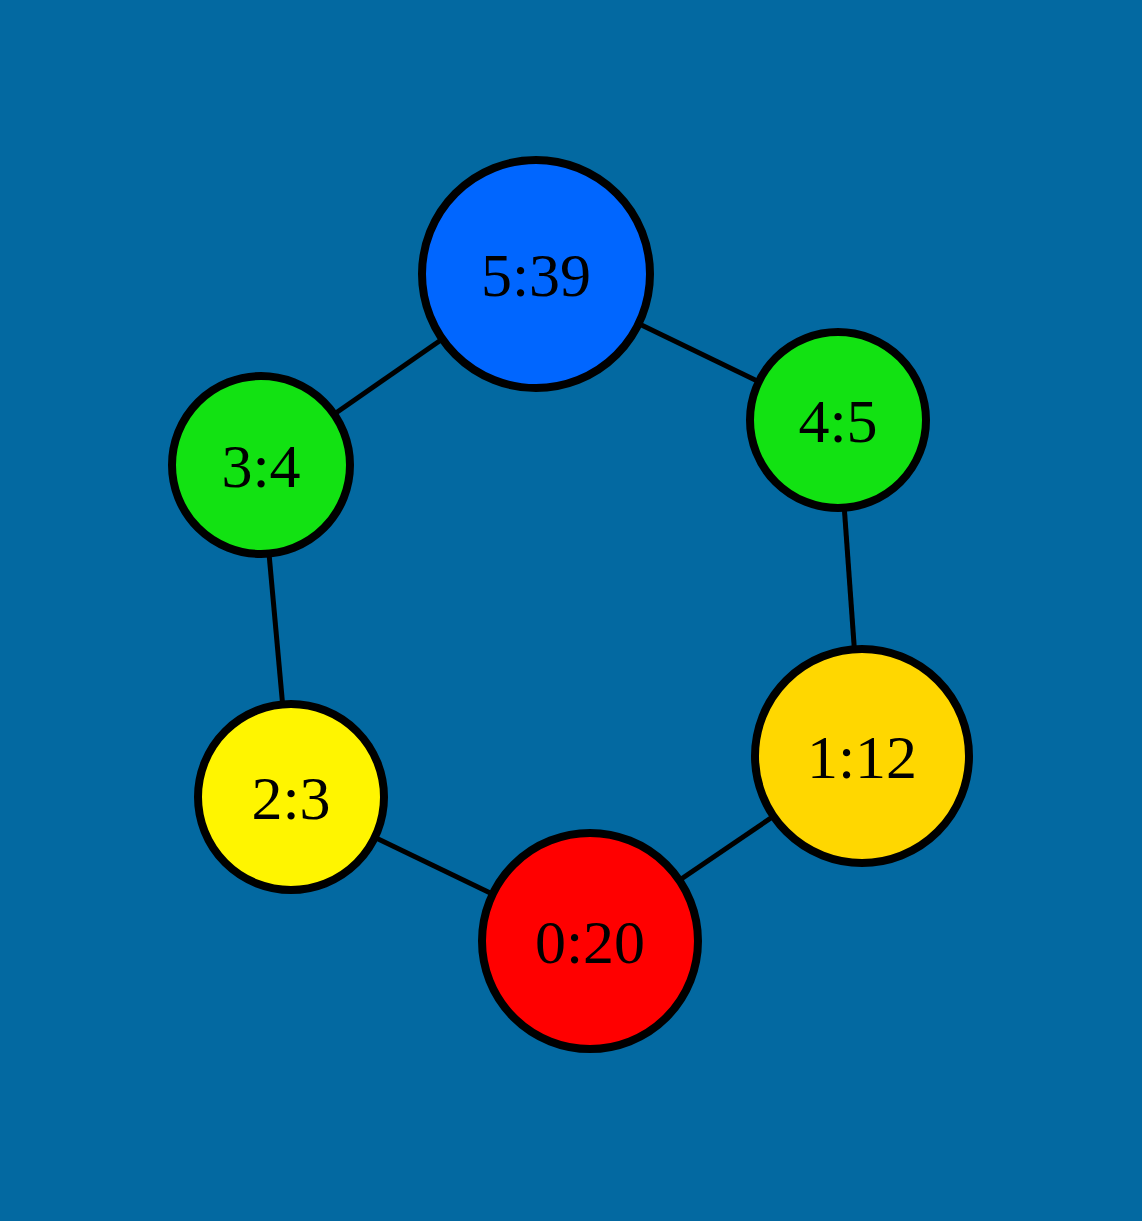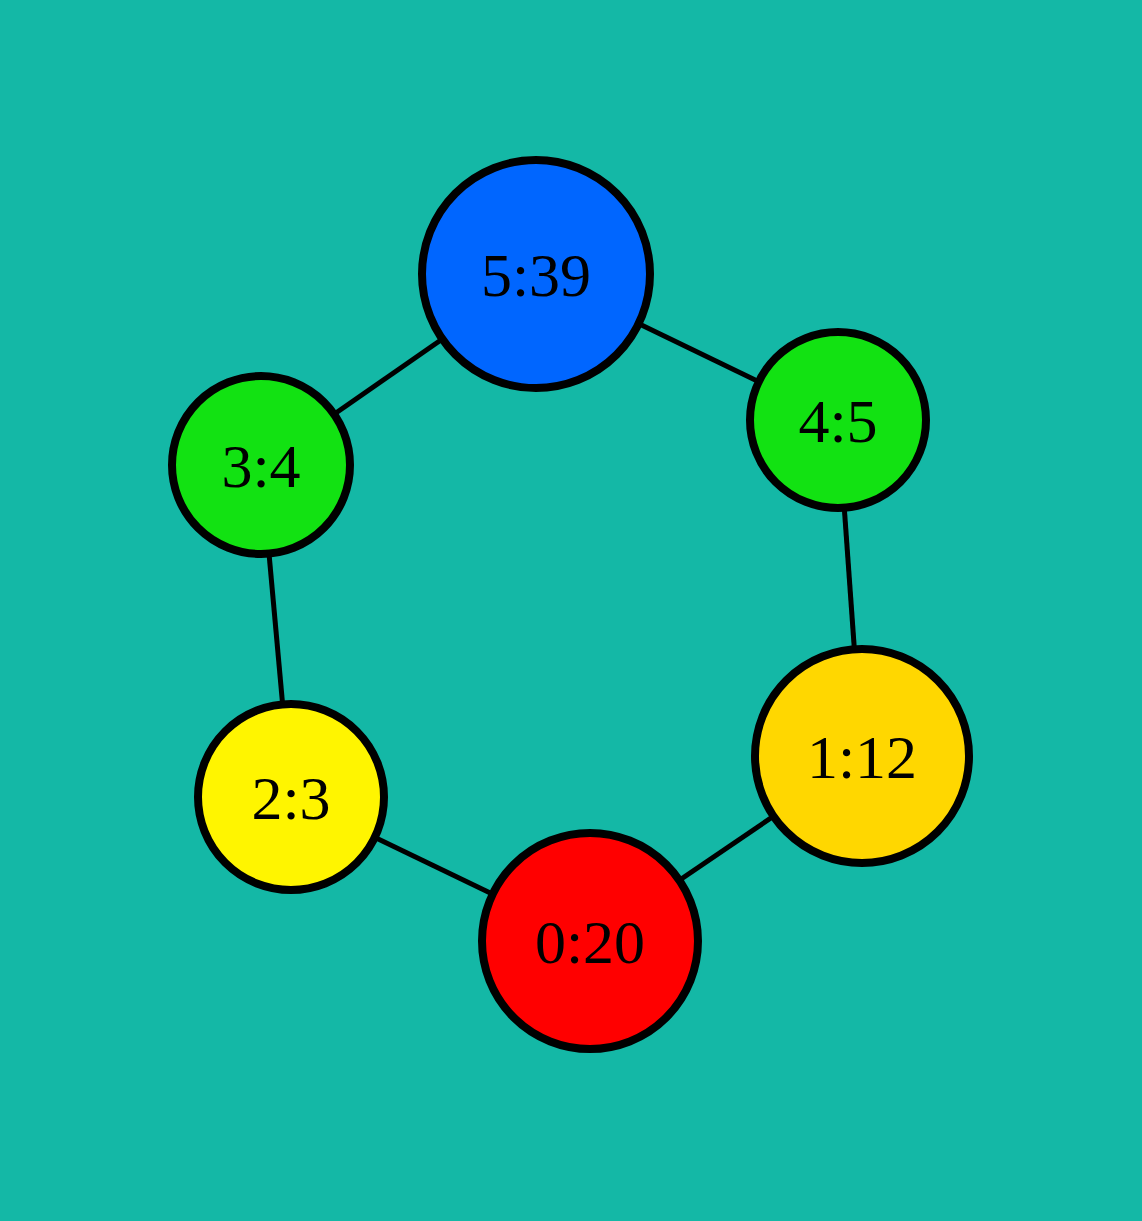--- a/index.html
+++ b/index.html
@@ -4,21 +4,21 @@
 <style>
   html, body {
     margin: 0;
     padding: 0;
     background: #ffffff;
   }
   .figure-canvas {
     position: relative;
     width: 1142px;
     height: 1221px;
-    background: #14b8a6;
+    background: #0369a1;
     overflow: hidden;
     font-family: "Liberation Serif", serif;
   }
   .figure-canvas svg {
     display: block;
     width: 1142px;
     height: 1221px;
   }
   .graph-edge {
     stroke-linecap: butt;

